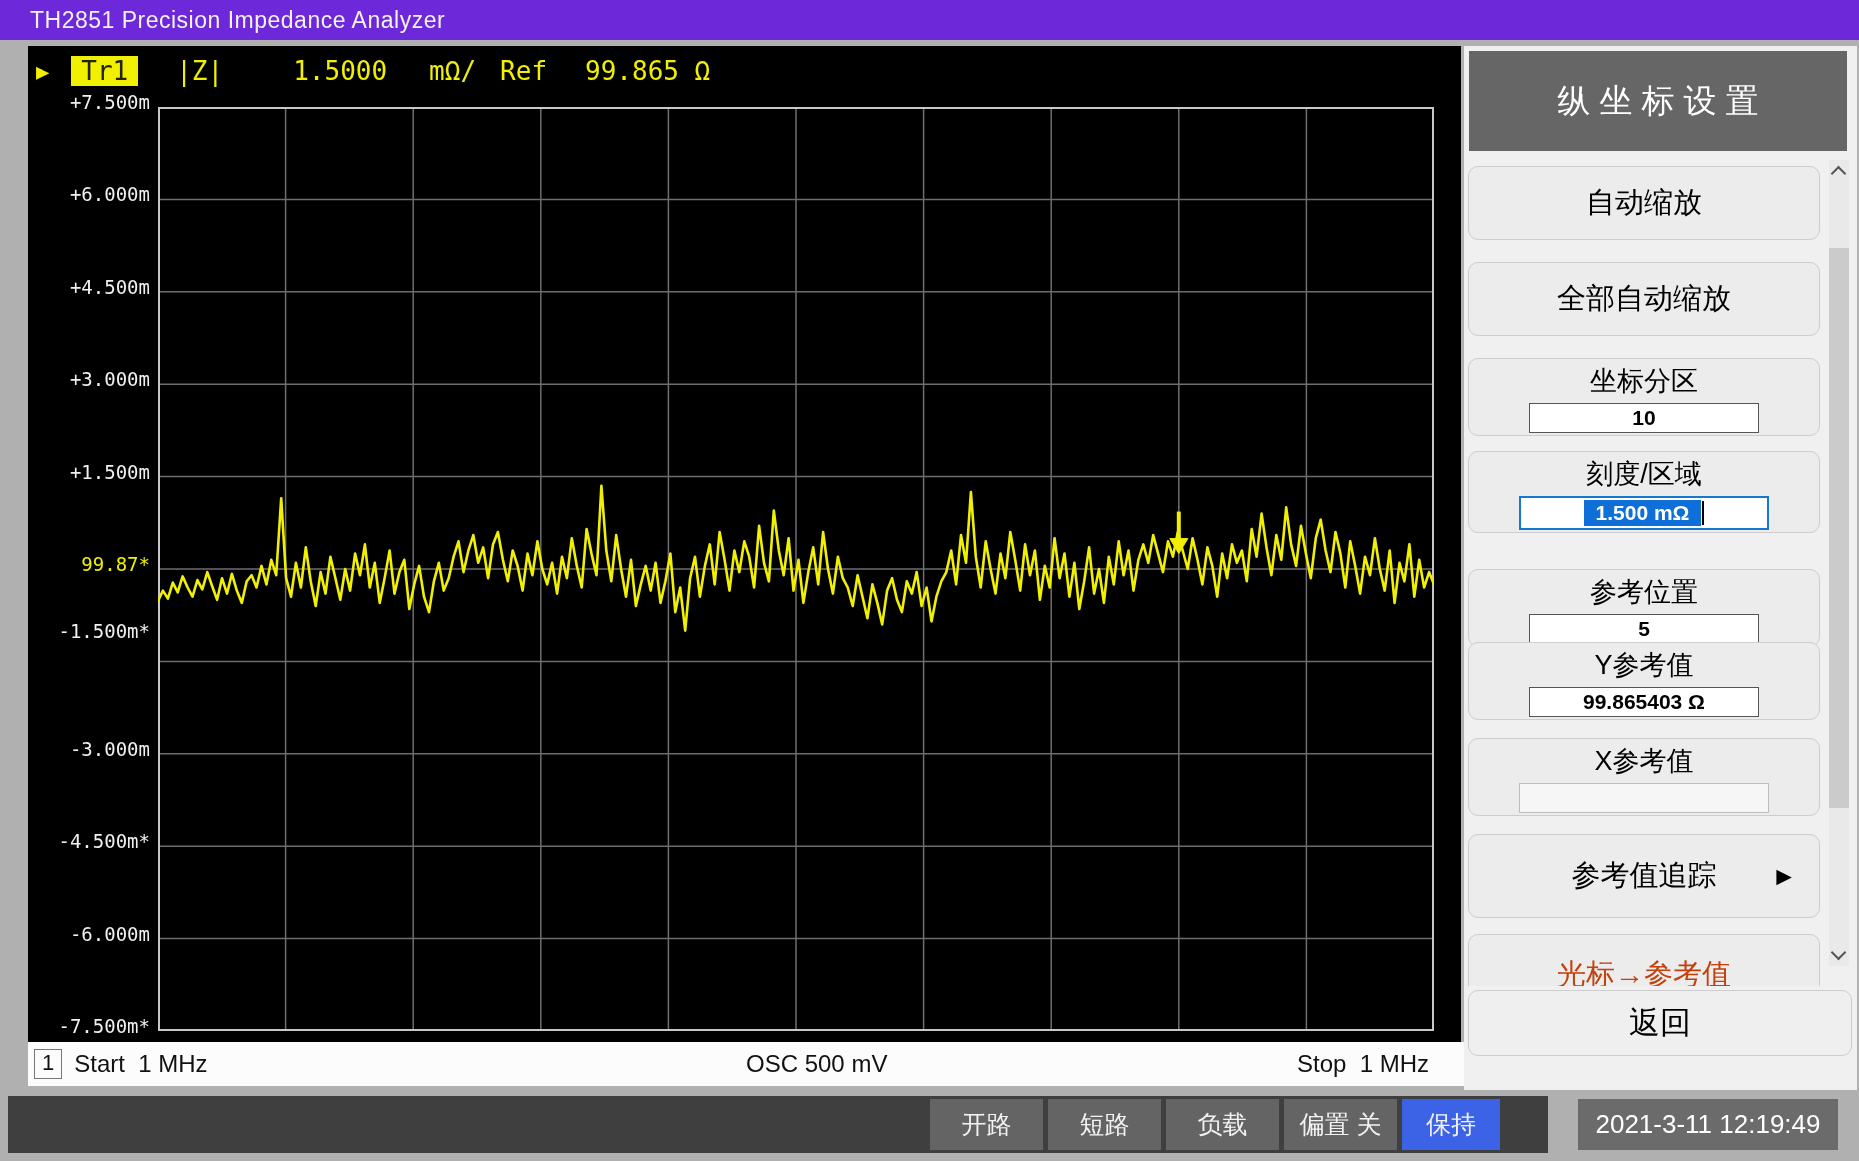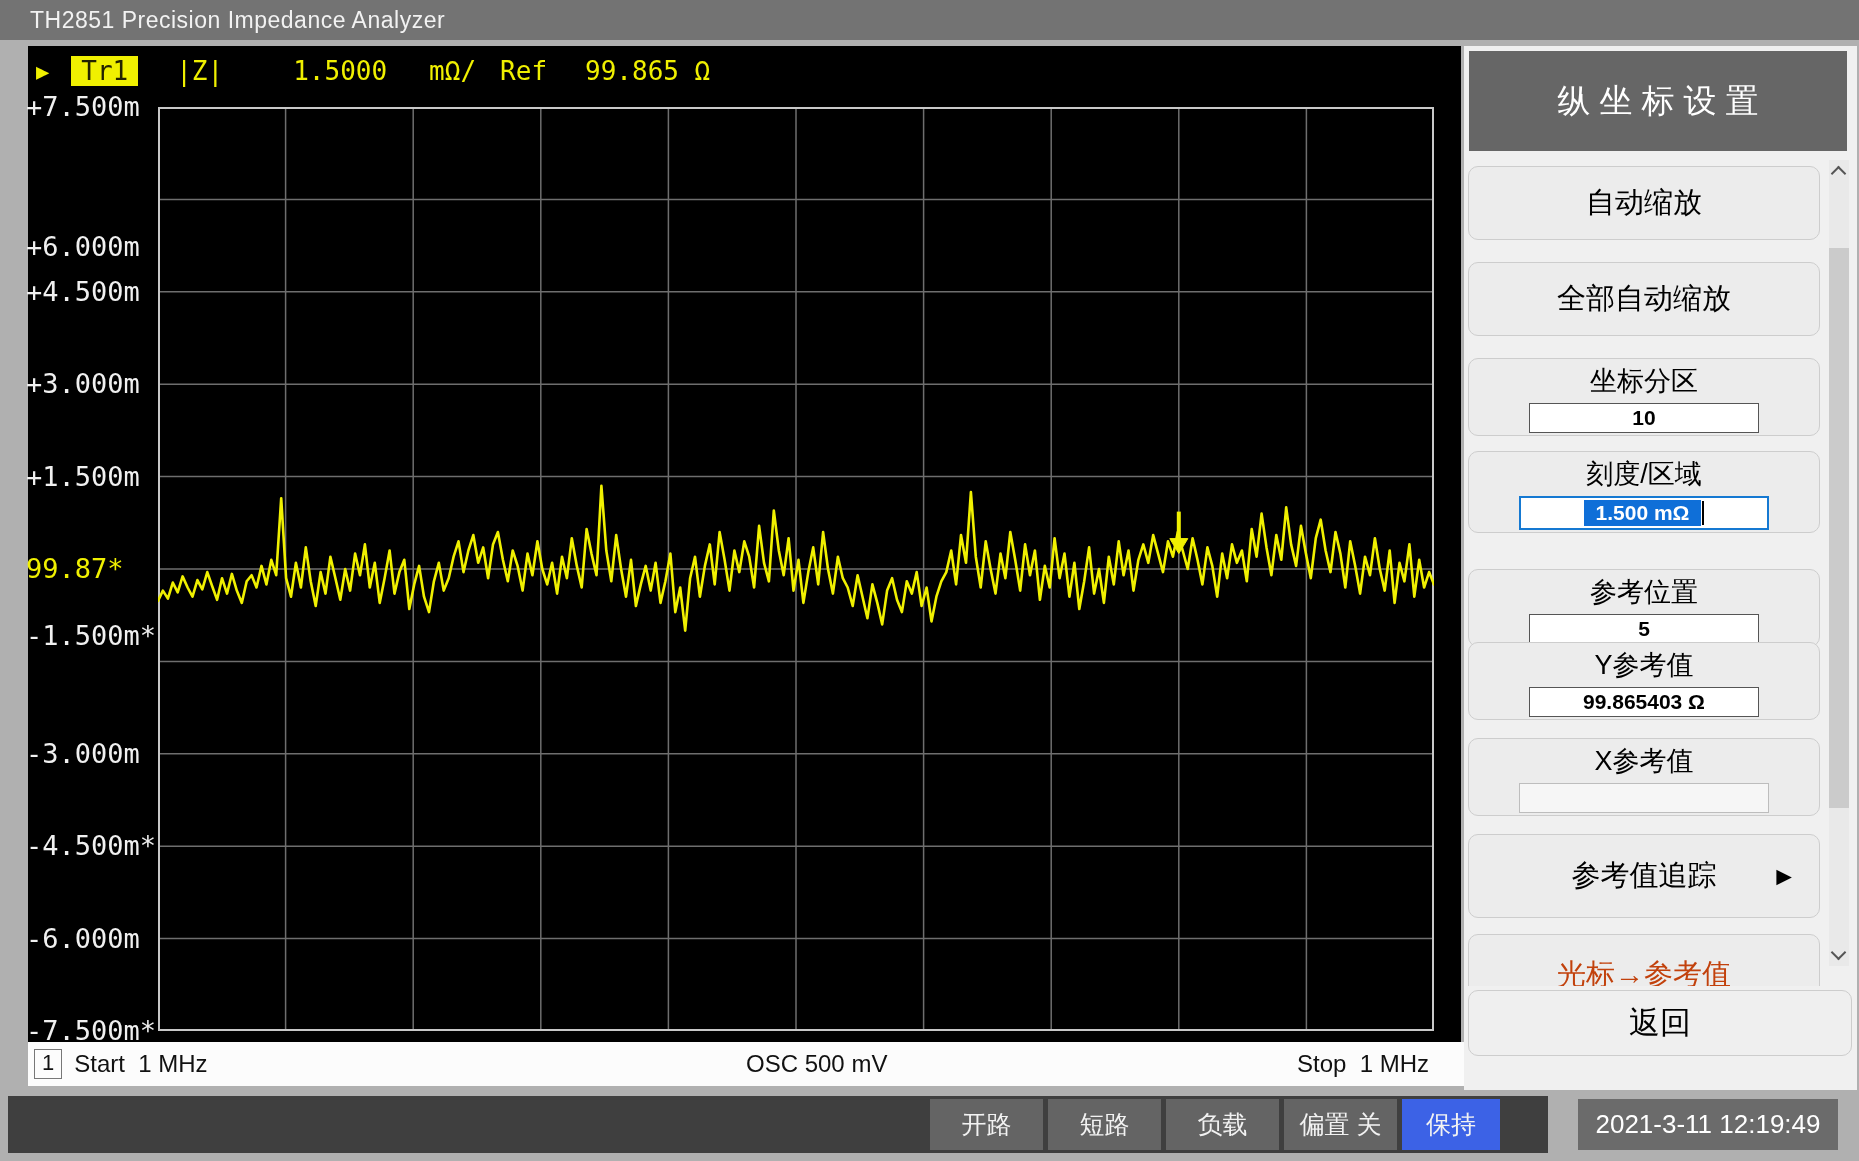--- a/index.html
+++ b/index.html
@@ -6,21 +6,21 @@
   html,body { width:1859px; height:1161px; }
   body {
     position:relative;
     background:#b0b0b0;
     font-family:"Liberation Sans", sans-serif;
     overflow:hidden;
   }
   
   .title-bar {
     position:absolute; left:0; top:0; width:1859px; height:40px;
-    background:#737373; color:#f2f2f2;
+    background:#6d28d9; color:#f2f2f2;
     display:flex; align-items:center;
   }
   .title-bar span { margin-left:30px; font-size:23px; letter-spacing:0.5px; }
 
   
   .screen {
     position:absolute; left:28px; top:46px; width:1433px; height:996px;
     background:#000;
   }
   .trace-status {
@@ -36,22 +36,22 @@
   .trace-status .tr-scale { margin-left:70px; }
   .trace-status .tr-scale-unit { margin-left:42px; }
   .trace-status .tr-ref-label { margin-left:24px; }
   .trace-status .tr-ref-value { margin-left:38px; }
 
   .plot-wrap { position:absolute; left:130px; top:61px; width:1276px; height:924px; }
   #trace-svg { position:absolute; left:0; top:0; }
 
   #y-labels { position:absolute; left:0; top:61px; width:124px; height:924px; }
   .y-label {
-    position:absolute; right:2px; width:124px; text-align:left;
-    font-family:"DejaVu Sans Mono", monospace; font-size:27px; color:#f0f0f0;
+    position:absolute; right:2px; width:124px; text-align:right;
+    font-family:"DejaVu Sans Mono", monospace; font-size:19px; color:#f0f0f0;
     white-space:pre;
   }
   .y-label.ref { color:#f0f000; }
 
   
   .graph-footer {
     position:absolute; left:28px; top:1042px; width:1437px; height:44px;
     background:#fcfcfc; color:#111; font-size:24px;
     display:flex; align-items:center; white-space:pre;
   }
@@ -147,21 +147,21 @@
     <span class="tr-name">Tr1</span>
     <span class="tr-param">|Z|</span>
     <span class="tr-scale">1.5000</span>
     <span class="tr-scale-unit">mΩ/</span>
     <span class="tr-ref-label">Ref</span>
     <span class="tr-ref-value">99.865 Ω</span>
   </div>
 
   <div id="y-labels">
       <div class="y-label" style="top: -16px;">+7.500m</div>
-      <div class="y-label" style="top: 76.4px; margin-top: 48px;">+6.000m</div>
+      <div class="y-label" style="top: 76.4px;">+6.000m</div>
       <div class="y-label" style="top: 168.8px;">+4.500m</div>
       <div class="y-label" style="top: 261.2px;">+3.000m</div>
       <div class="y-label" style="top: 353.6px;">+1.500m</div>
       <div class="y-label ref" style="top: 446px;">99.87*</div>
       <div class="y-label" style="top: 513px;">-1.500m*</div>
       <div class="y-label" style="top: 630.8px;">-3.000m</div>
       <div class="y-label" style="top: 723.2px;">-4.500m*</div>
       <div class="y-label" style="top: 815.6px;">-6.000m</div>
       <div class="y-label" style="top: 908px;">-7.500m*</div>
     </div>

